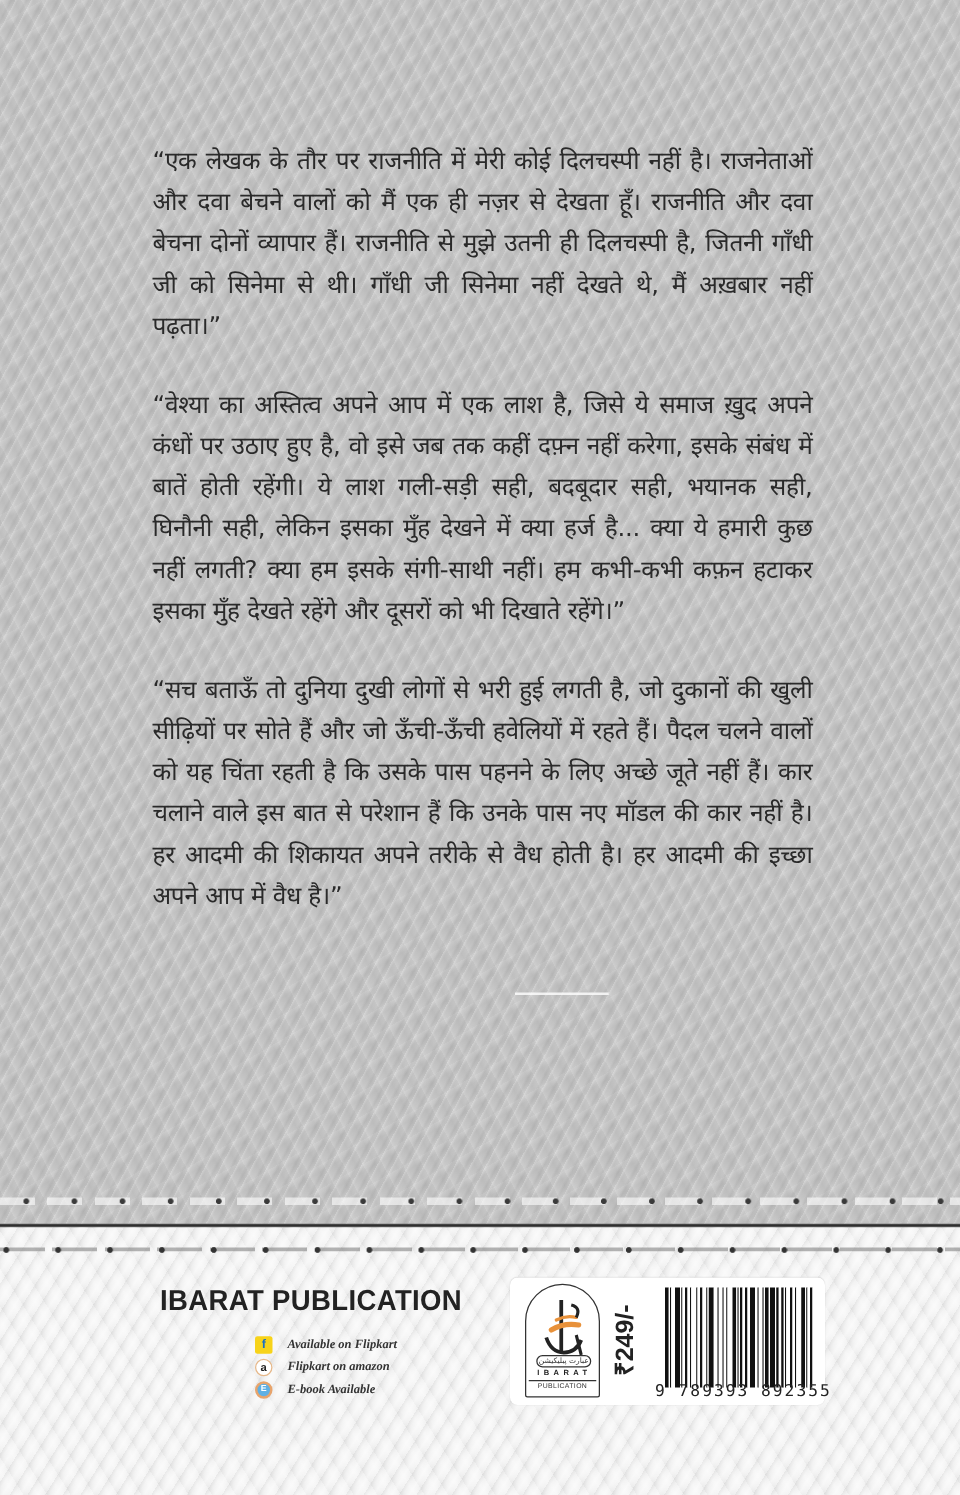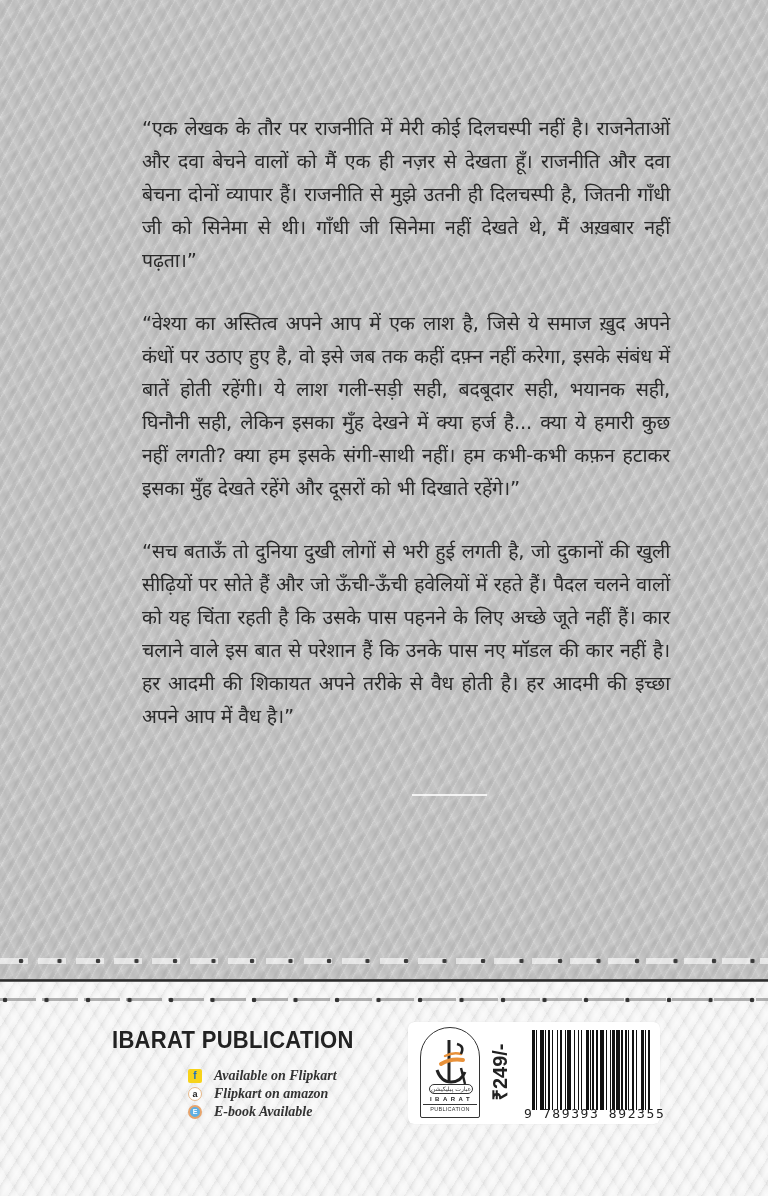--- a/index.html
+++ b/index.html
@@ -52,21 +52,20 @@
       background-repeat: repeat-x;
     }
 
     
     .quotes {
       position: absolute; left: 122px; top: 112px; width: 528px;
       color: #2a2a2a;
       font-family: "DejaVu Sans", sans-serif;
       font-size: 19.5px;
       line-height: 33px;
-      margin-left: 20px;
     }
     .quote {
       text-align: justify;
       text-align-last: left;
       margin-bottom: 33px;
       letter-spacing: -0.2px;
     }
     .quote.q1 { margin-bottom: 30px; }
     .quote.q2 { margin-bottom: 30px; }
     .quote.q3 { margin-bottom: 0; }
@@ -78,21 +77,21 @@
       background: rgba(255,255,255,0.8);
     }
     .author-name {
       position: absolute; right: 0; top: 0;
       font-weight: bold; font-size: 20px; color: #2a2a2a;
       line-height: 36px;
     }
 
     
     .publisher {
-      position: absolute; left: 112px; top: 1028px; width: 260px;
+      position: absolute; left: 128px; top: 1028px; width: 260px;
     }
     .publisher-title {
       font-family: "Liberation Sans", sans-serif;
       font-weight: bold; font-size: 22px; letter-spacing: 0.3px;
       color: #222; white-space: nowrap;
       transform: scaleY(1.05);
     }
     .availability {
       position: absolute; left: 76px; top: 39px; width: 200px;
     }
@@ -104,21 +103,21 @@
       display: flex; align-items: center; justify-content: center;
       font-size: 10px; font-weight: bold; border-radius: 2px;
       font-family: "Liberation Sans", sans-serif;
     }
     .icon-flipkart { background: #f7d31a; color: #1b6fc2; }
     .icon-amazon { background: #fff; color: #222; border-radius: 50%; border: 1px solid #e6b88a; font-size: 9px; }
     .icon-ebook { background: #5fb0e4; color: #fff; border-radius: 50%; border: 2px solid #e7a46c; font-size: 7px; }
     .avail-label {
       font-family: "Liberation Serif", serif;
       font-style: italic; font-weight: bold;
-      font-size: 14px; color: #333; white-space: nowrap;
+      font-size: 10px; color: #333; white-space: nowrap;
     }
 
     
     .sticker {
       position: absolute; left: 408px; top: 1022px; width: 252px; height: 102px;
       background: #fff; border-radius: 6px;
       box-shadow: 0 0 1px rgba(0,0,0,0.15);
     }
     .logo-arch {
       position: absolute; left: 12px; top: 5px; width: 60px; height: 91px;

